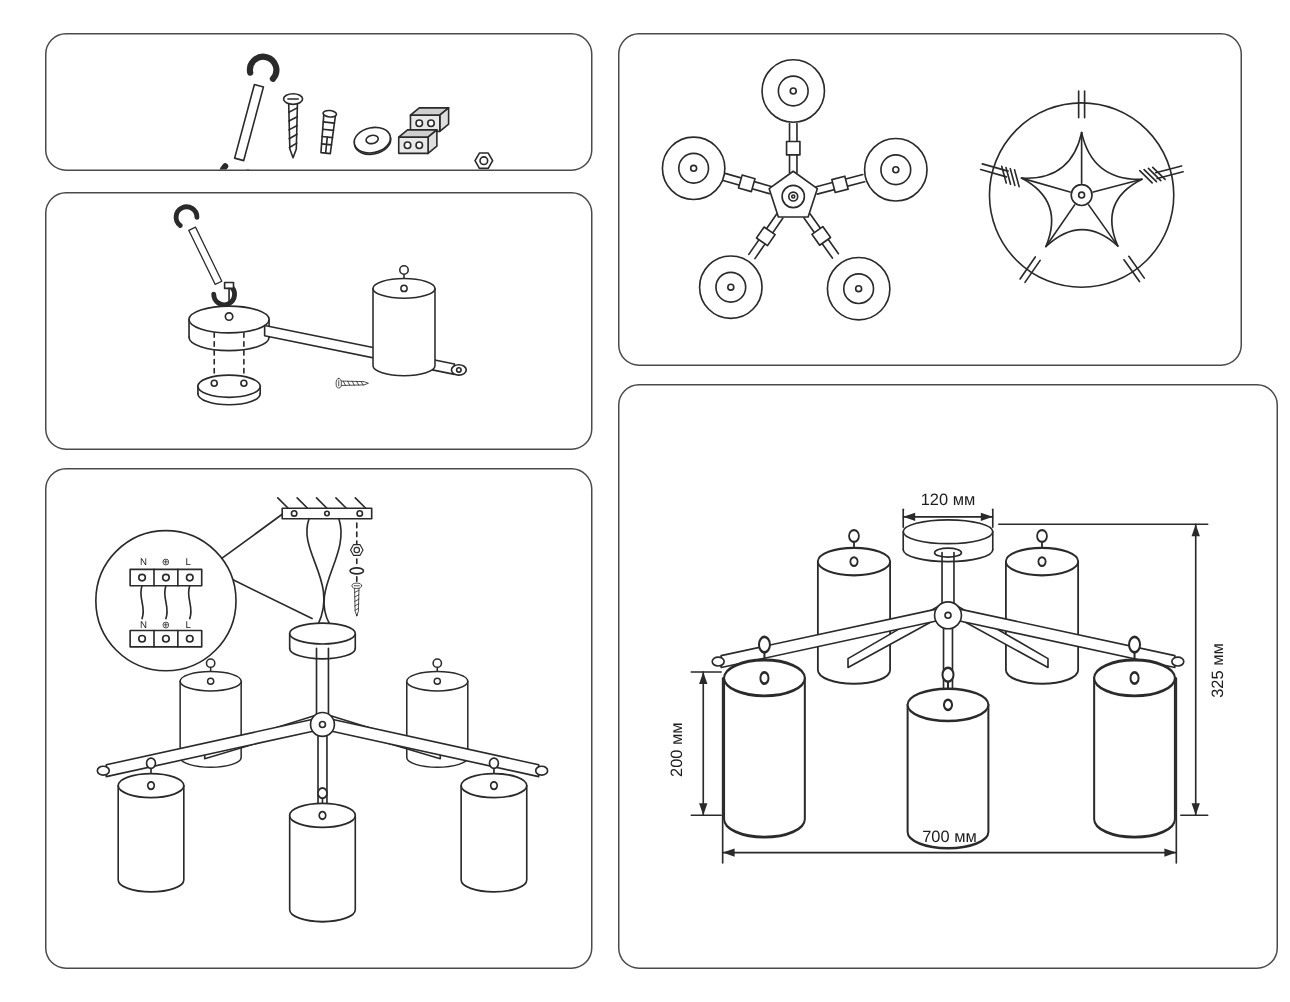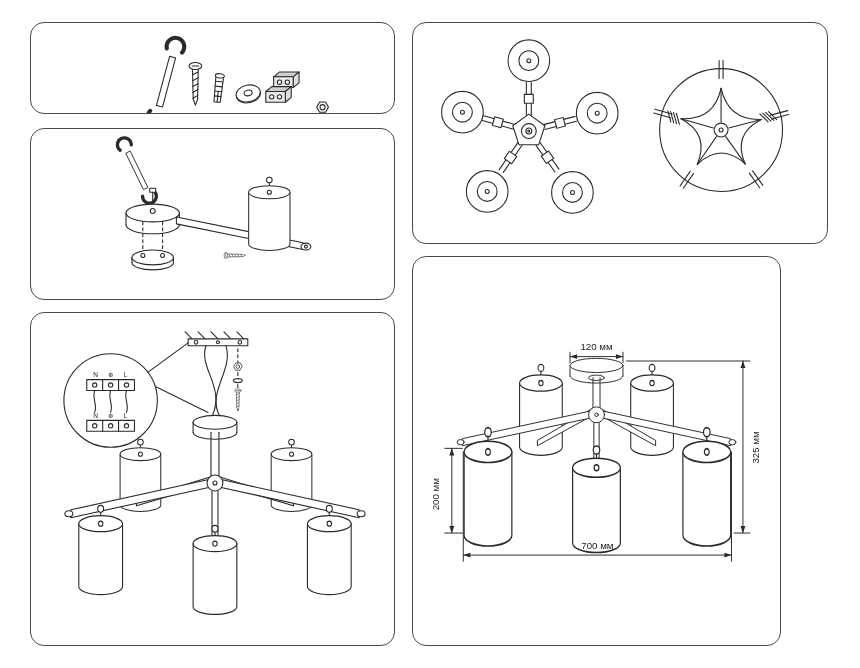--- a/index.html
+++ b/index.html
@@ -3,21 +3,21 @@
 <meta charset="utf-8">
 <style>
   html,body{margin:0;padding:0;background:#ffffff;}
   .sheet{position:relative;width:860px;height:668px;background:#ffffff;overflow:hidden;
          font-family:"Liberation Sans",sans-serif;}
   .panel{position:absolute;border:1.4px solid #4a4a4a;border-radius:14px;background:#ffffff;box-sizing:border-box;}
   #panel-tools   {left:30px; top:22px;  width:365px; height:92px;}
   #panel-canopy  {left:30px; top:128px; width:365px; height:172px;}
   #panel-wiring  {left:30px; top:312px; width:365px; height:334px;}
   #panel-topview {left:412px;top:22px;  width:416px; height:222px;}
-  #panel-dims    {left:412px;top:256px; width:369px; height:390px;}
+  #panel-dims    {left:412px;top:256px; width:440px; height:390px;}
   .panel svg{display:block;width:100%;height:100%;}
   .art{stroke:#2a2a2a;fill:none;stroke-width:1.1;stroke-linecap:round;stroke-linejoin:round;}
   .dash{stroke-dasharray:3 3;}
   text{font-family:"Liberation Sans",sans-serif;fill:#1d1d1d;stroke:none;}
   .dimtext{font-size:11px;}
   .wiretext{font-size:6.5px;}
   .arrow{fill:#2a2a2a;stroke:none;}
 </style>
 </head>
 <body>

